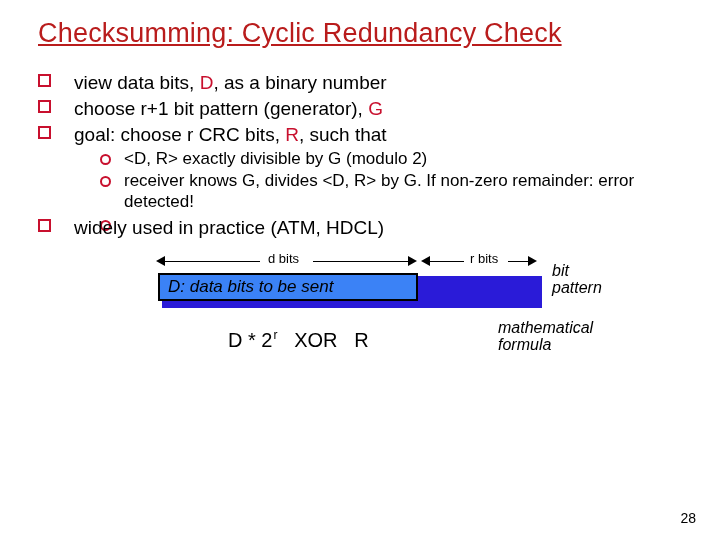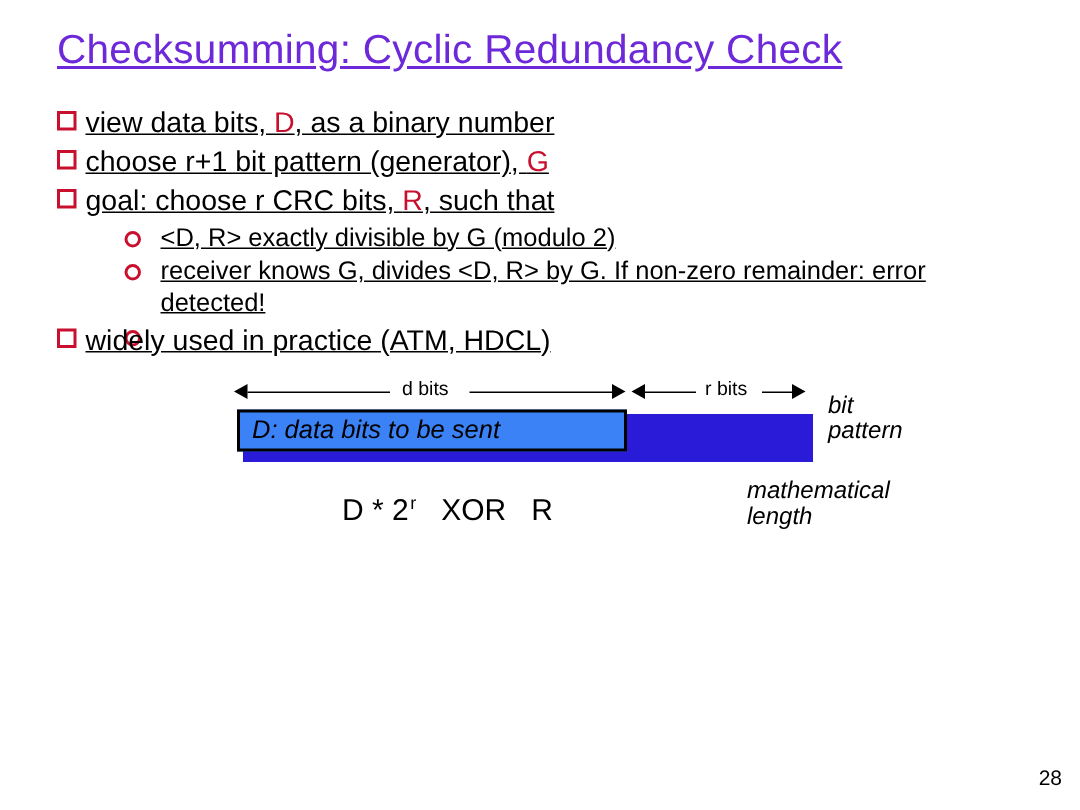--- a/index.html
+++ b/index.html
@@ -14,33 +14,32 @@
   }
   .slide {
     box-sizing: border-box;
     padding: 18px 34px 0 38px;
     width: 720px;
     height: 540px;
     position: relative;
   }
   .title {
     font-size: 27px;
-    color: #6d28d9;
+    color: #b91c1c;
     text-decoration: underline;
     margin-bottom: 22px;
     letter-spacing: 0.2px;
   }
   ul { list-style: none; margin: 0; padding: 0; }
   li { position: relative; }
   .lvl1 > li {
-    padding-left: 19px;
+    padding-left: 36px;
     margin-bottom: 3px;
     font-size: 19px;
     line-height: 1.22;
-    text-decoration: underline;
   }
   .lvl1 > li > .bullet {
     position: absolute;
     left: 0;
     top: 3px;
     width: 13px; height: 13px;
     border: 2px solid #c8102e;
     background: #fff;
     box-sizing: border-box;
   }
@@ -162,21 +161,21 @@
   .formula .mflabel {
     position: absolute;
     left: 340px; top: -4px;
     font-style: italic;
     font-size: 16px;
     line-height: 1.05;
   }
 
   .pagenum {
     position: absolute;
-    right: 12px;
+    right: 24px;
     bottom: 14px;
     font-family: Arial, Helvetica, sans-serif;
     font-size: 14px;
     color: #000;
   }
 </style>
 </head>
 <body>
 
 <div class="slide">
@@ -243,20 +242,20 @@
         <span>pattern</span>
       </div>
     </div>
 
     <div class="formula">
       <div class="expr">
         <span>D * 2</span><span class="sup">r</span><span>&nbsp;&nbsp;&nbsp;XOR&nbsp;&nbsp;&nbsp;R</span>
       </div>
       <div class="mflabel">
         <span>mathematical</span><br>
-        <span>length</span>
+        <span>formula</span>
       </div>
     </div>
 
   </div>
 
   <div class="pagenum">28</div>
 </div>
 
 </body></html>

